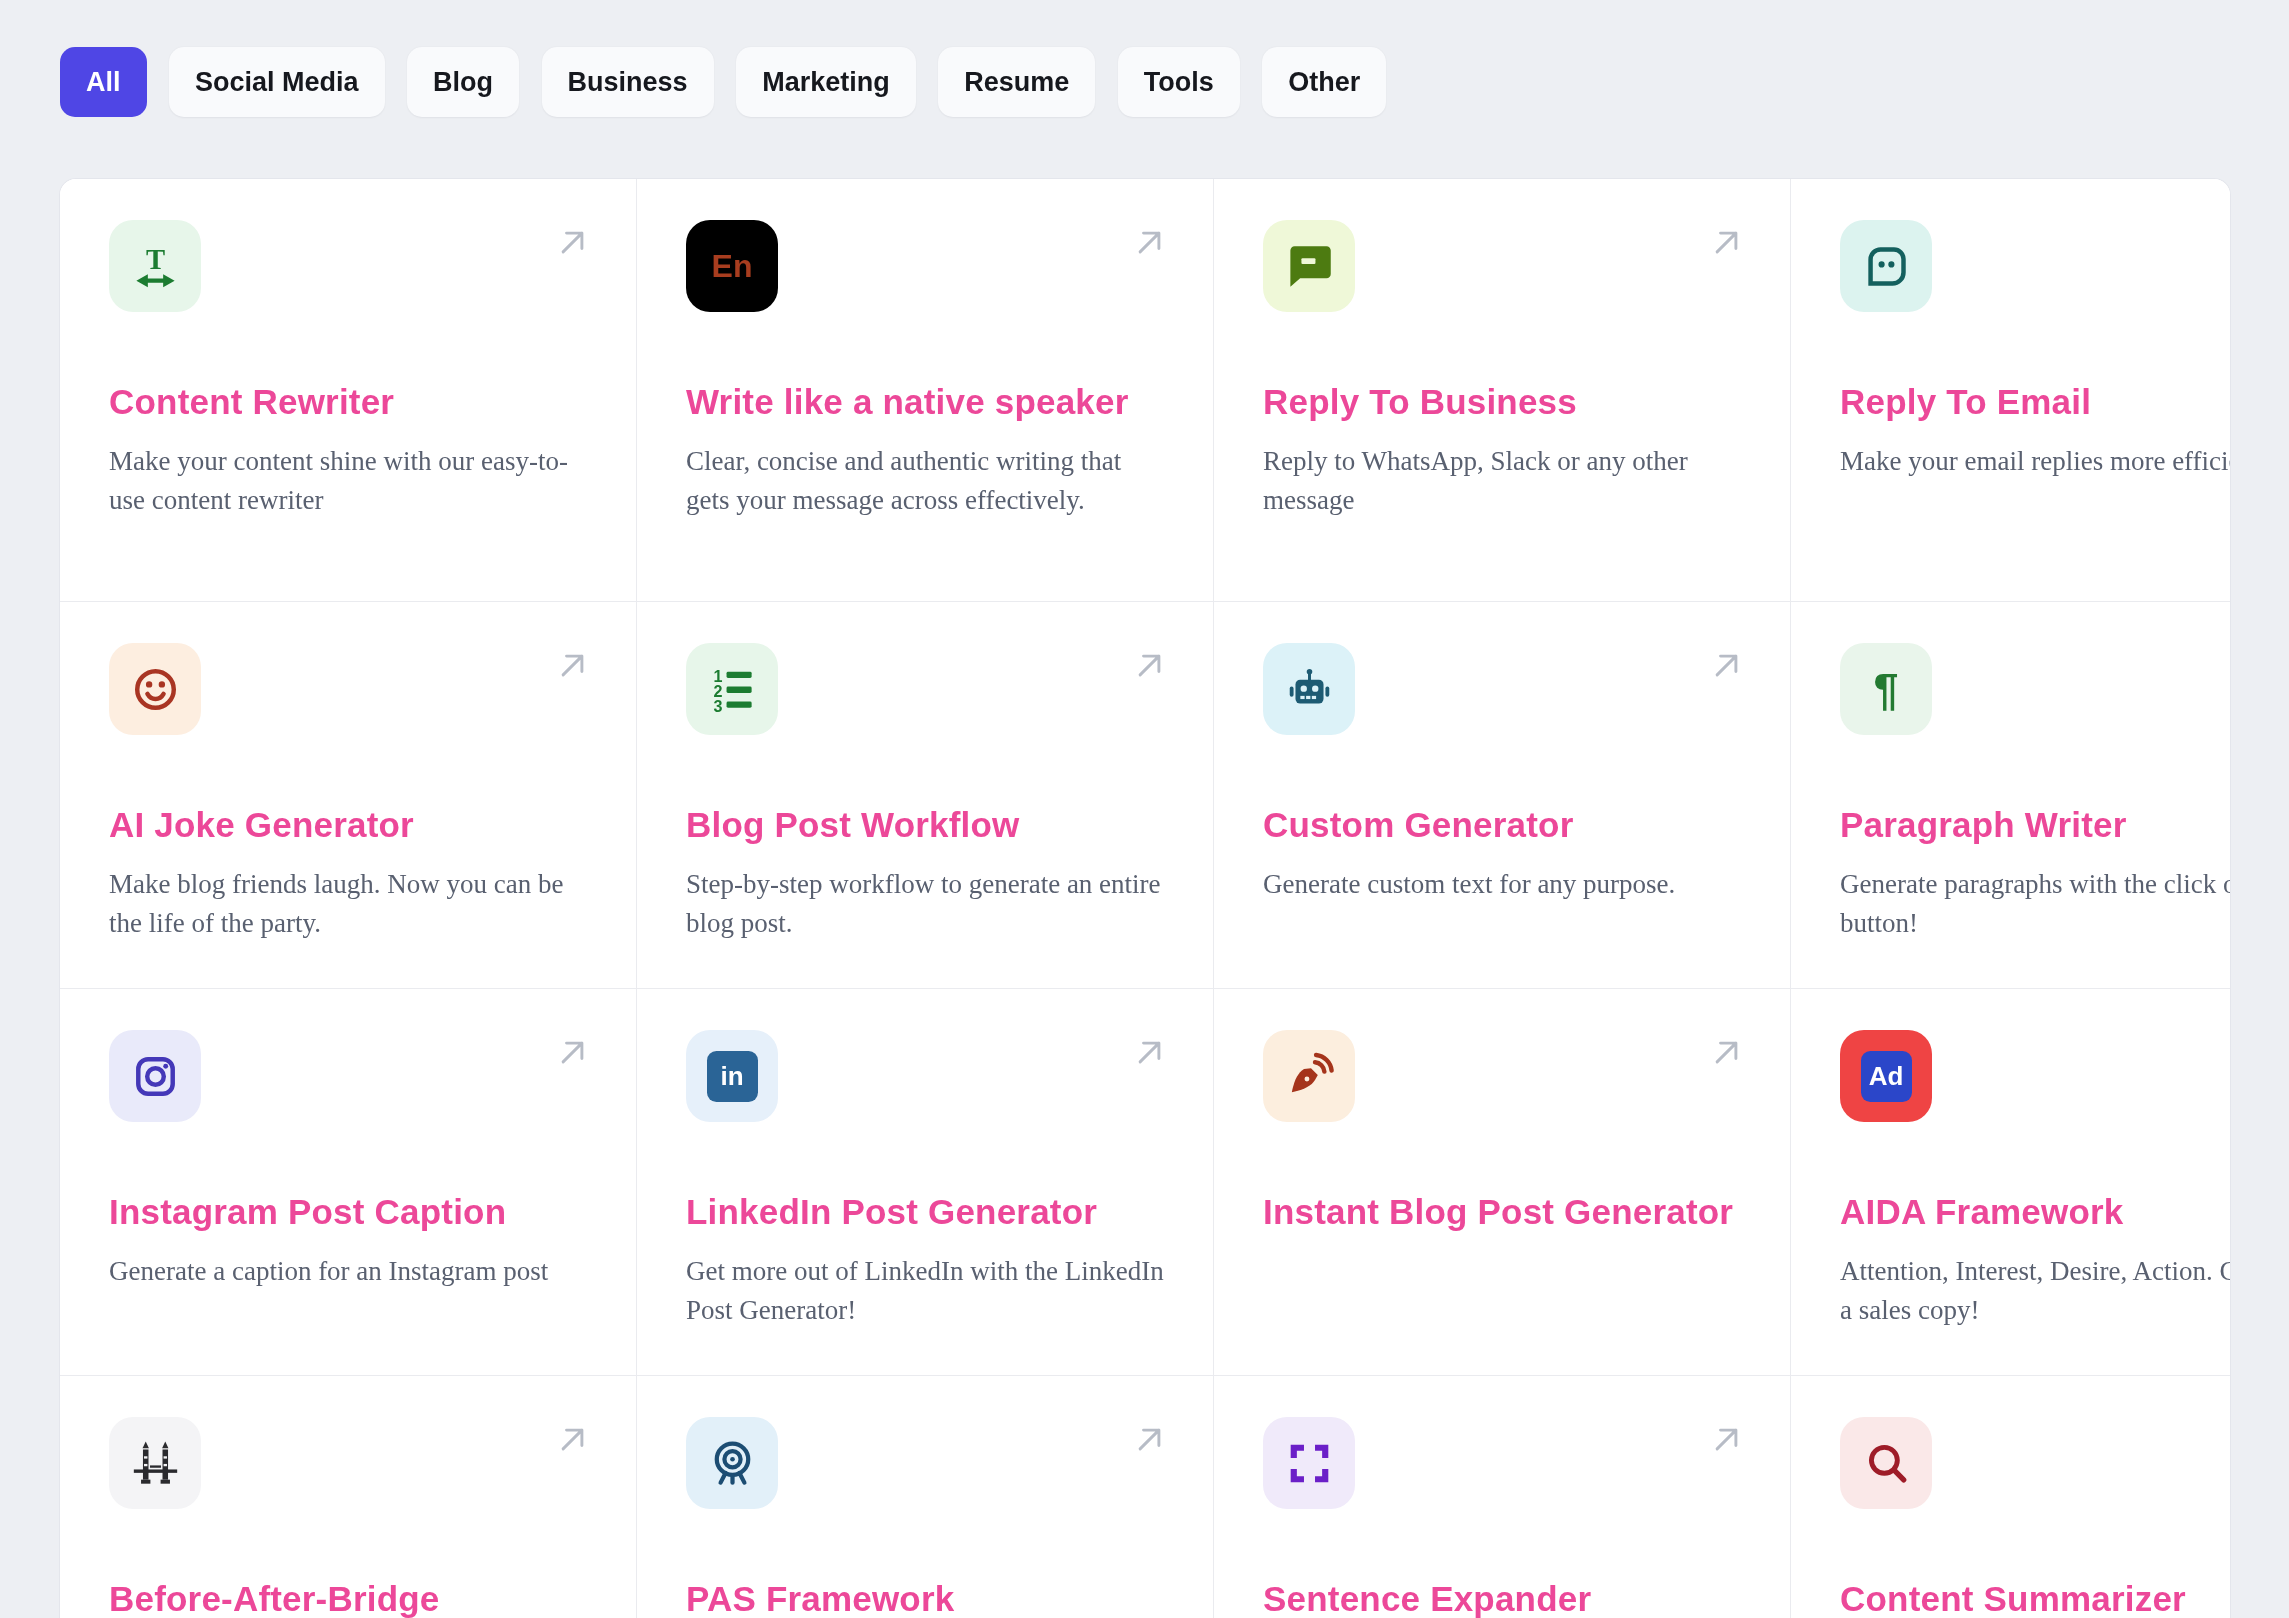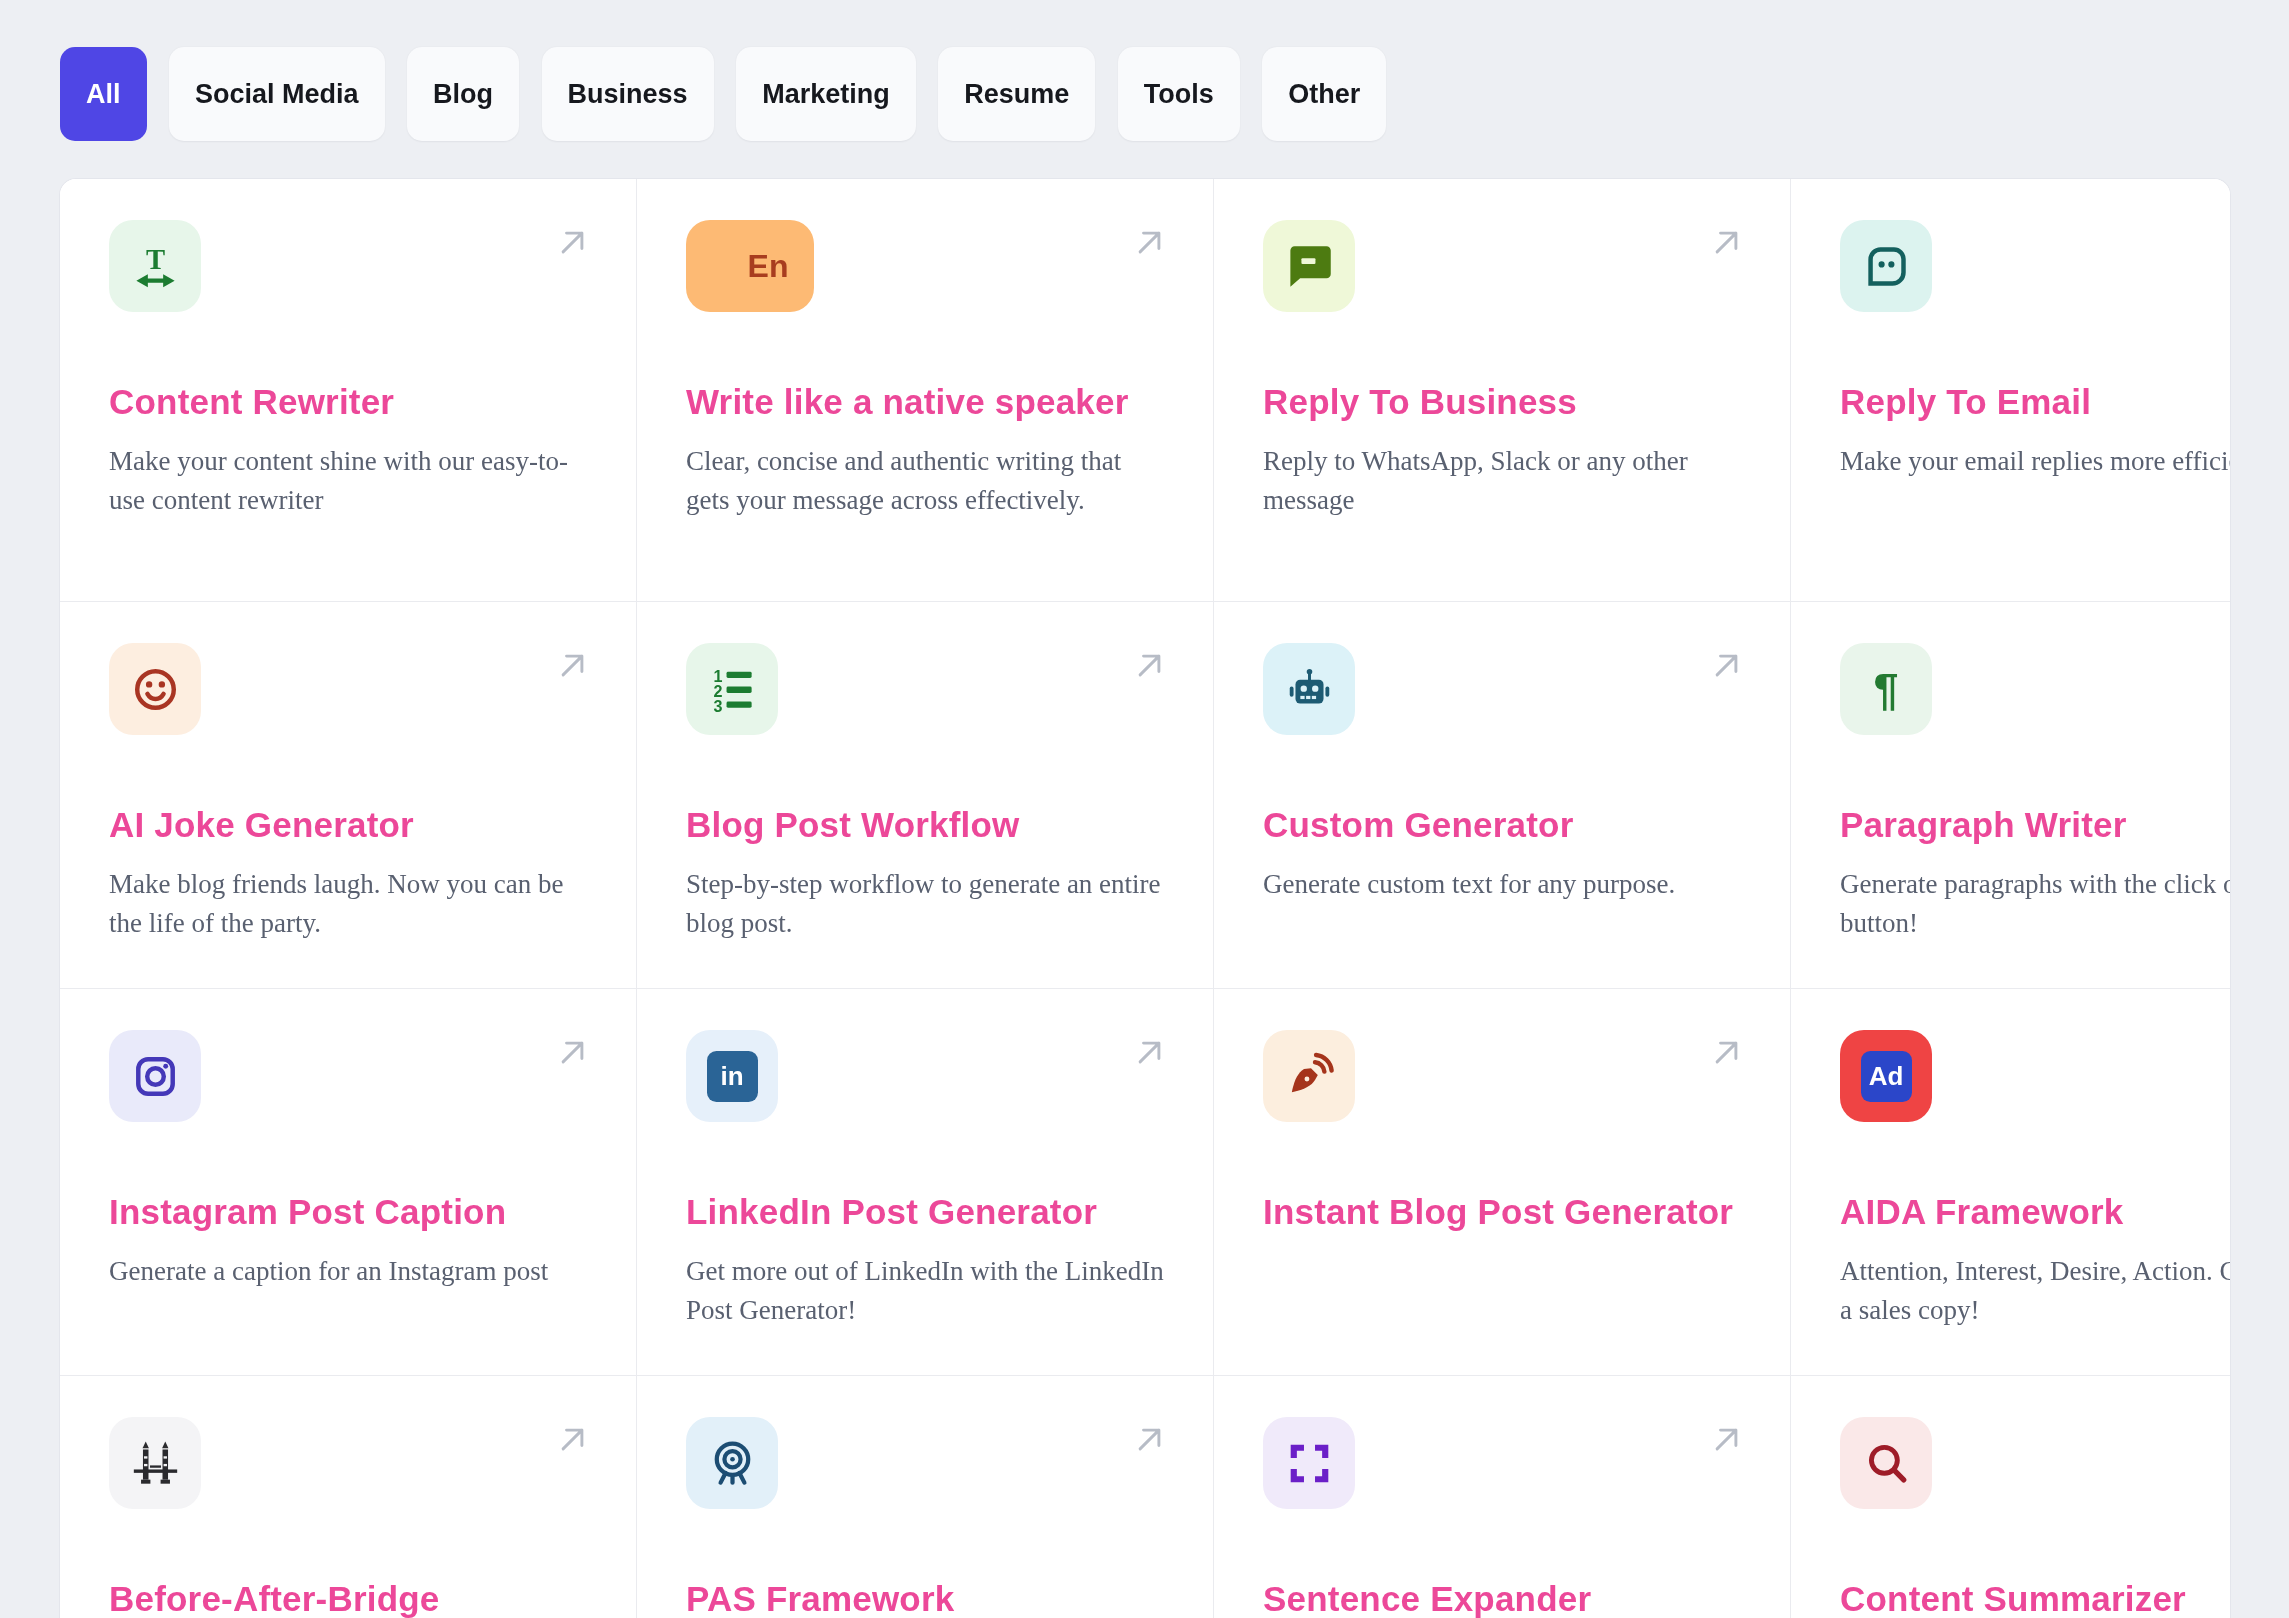--- a/index.html
+++ b/index.html
@@ -5,21 +5,21 @@
   html,body{margin:0;padding:0}
   body{
     width:2290px;height:1618px;overflow:hidden;position:relative;
     background:#edeff3;
     font-family:"Liberation Sans",sans-serif;
     -webkit-font-smoothing:antialiased;
   }
   
   .filters{display:flex;gap:22.5px;padding:47px 0 0 60px}
   .pill{
-    height:62px;padding:16px 26px;border-radius:15px;
+    height:62px;padding:4px 26px;border-radius:15px;
     background:#f9fafc;color:#16181e;
     font-size:27px;font-weight:700;
     display:flex;align-items:center;justify-content:center;
     box-shadow:0 0.9px 1.9px rgba(16,24,40,.06);
     cursor:pointer;white-space:nowrap;
   }
   .pill.active{color:#fff;box-shadow:none}
   
   .grid{
     position:absolute;left:59px;top:178px;width:2172px;height:1440px;
@@ -86,21 +86,21 @@
     <span class="arrow" style="color: rgb(183, 188, 198);">
       <svg viewBox="0 0 24 24" fill="none" stroke="currentColor" stroke-width="1.7" stroke-linecap="round" stroke-linejoin="round">
           <path d="M6.5 17.5 17.5 6.5M8.5 6.5h9v9"></path>
         </svg>
     </span>
     <h3 class="card-title">Content Rewriter</h3>
     <p class="card-desc">Make your content shine with our easy-to-use content rewriter</p>
   </div>
 
   <div class="card">
-    <span class="tile" style="background: #fdba74; --bg: #fdefe1; color: rgb(168, 61, 31); padding-left: 36px;">
+    <span class="tile" style="background: #000000; --bg: #fdefe1; color: rgb(168, 61, 31);">
       <b class="glyph">En</b>
     </span>
     <span class="arrow" style="color: rgb(183, 188, 198);">
       <svg viewBox="0 0 24 24" fill="none" stroke="currentColor" stroke-width="1.7" stroke-linecap="round" stroke-linejoin="round">
           <path d="M6.5 17.5 17.5 6.5M8.5 6.5h9v9"></path>
         </svg>
     </span>
     <h3 class="card-title">Write like a native speaker</h3>
     <p class="card-desc">Clear, concise and authentic writing that gets your message across effectively.</p>
   </div>

